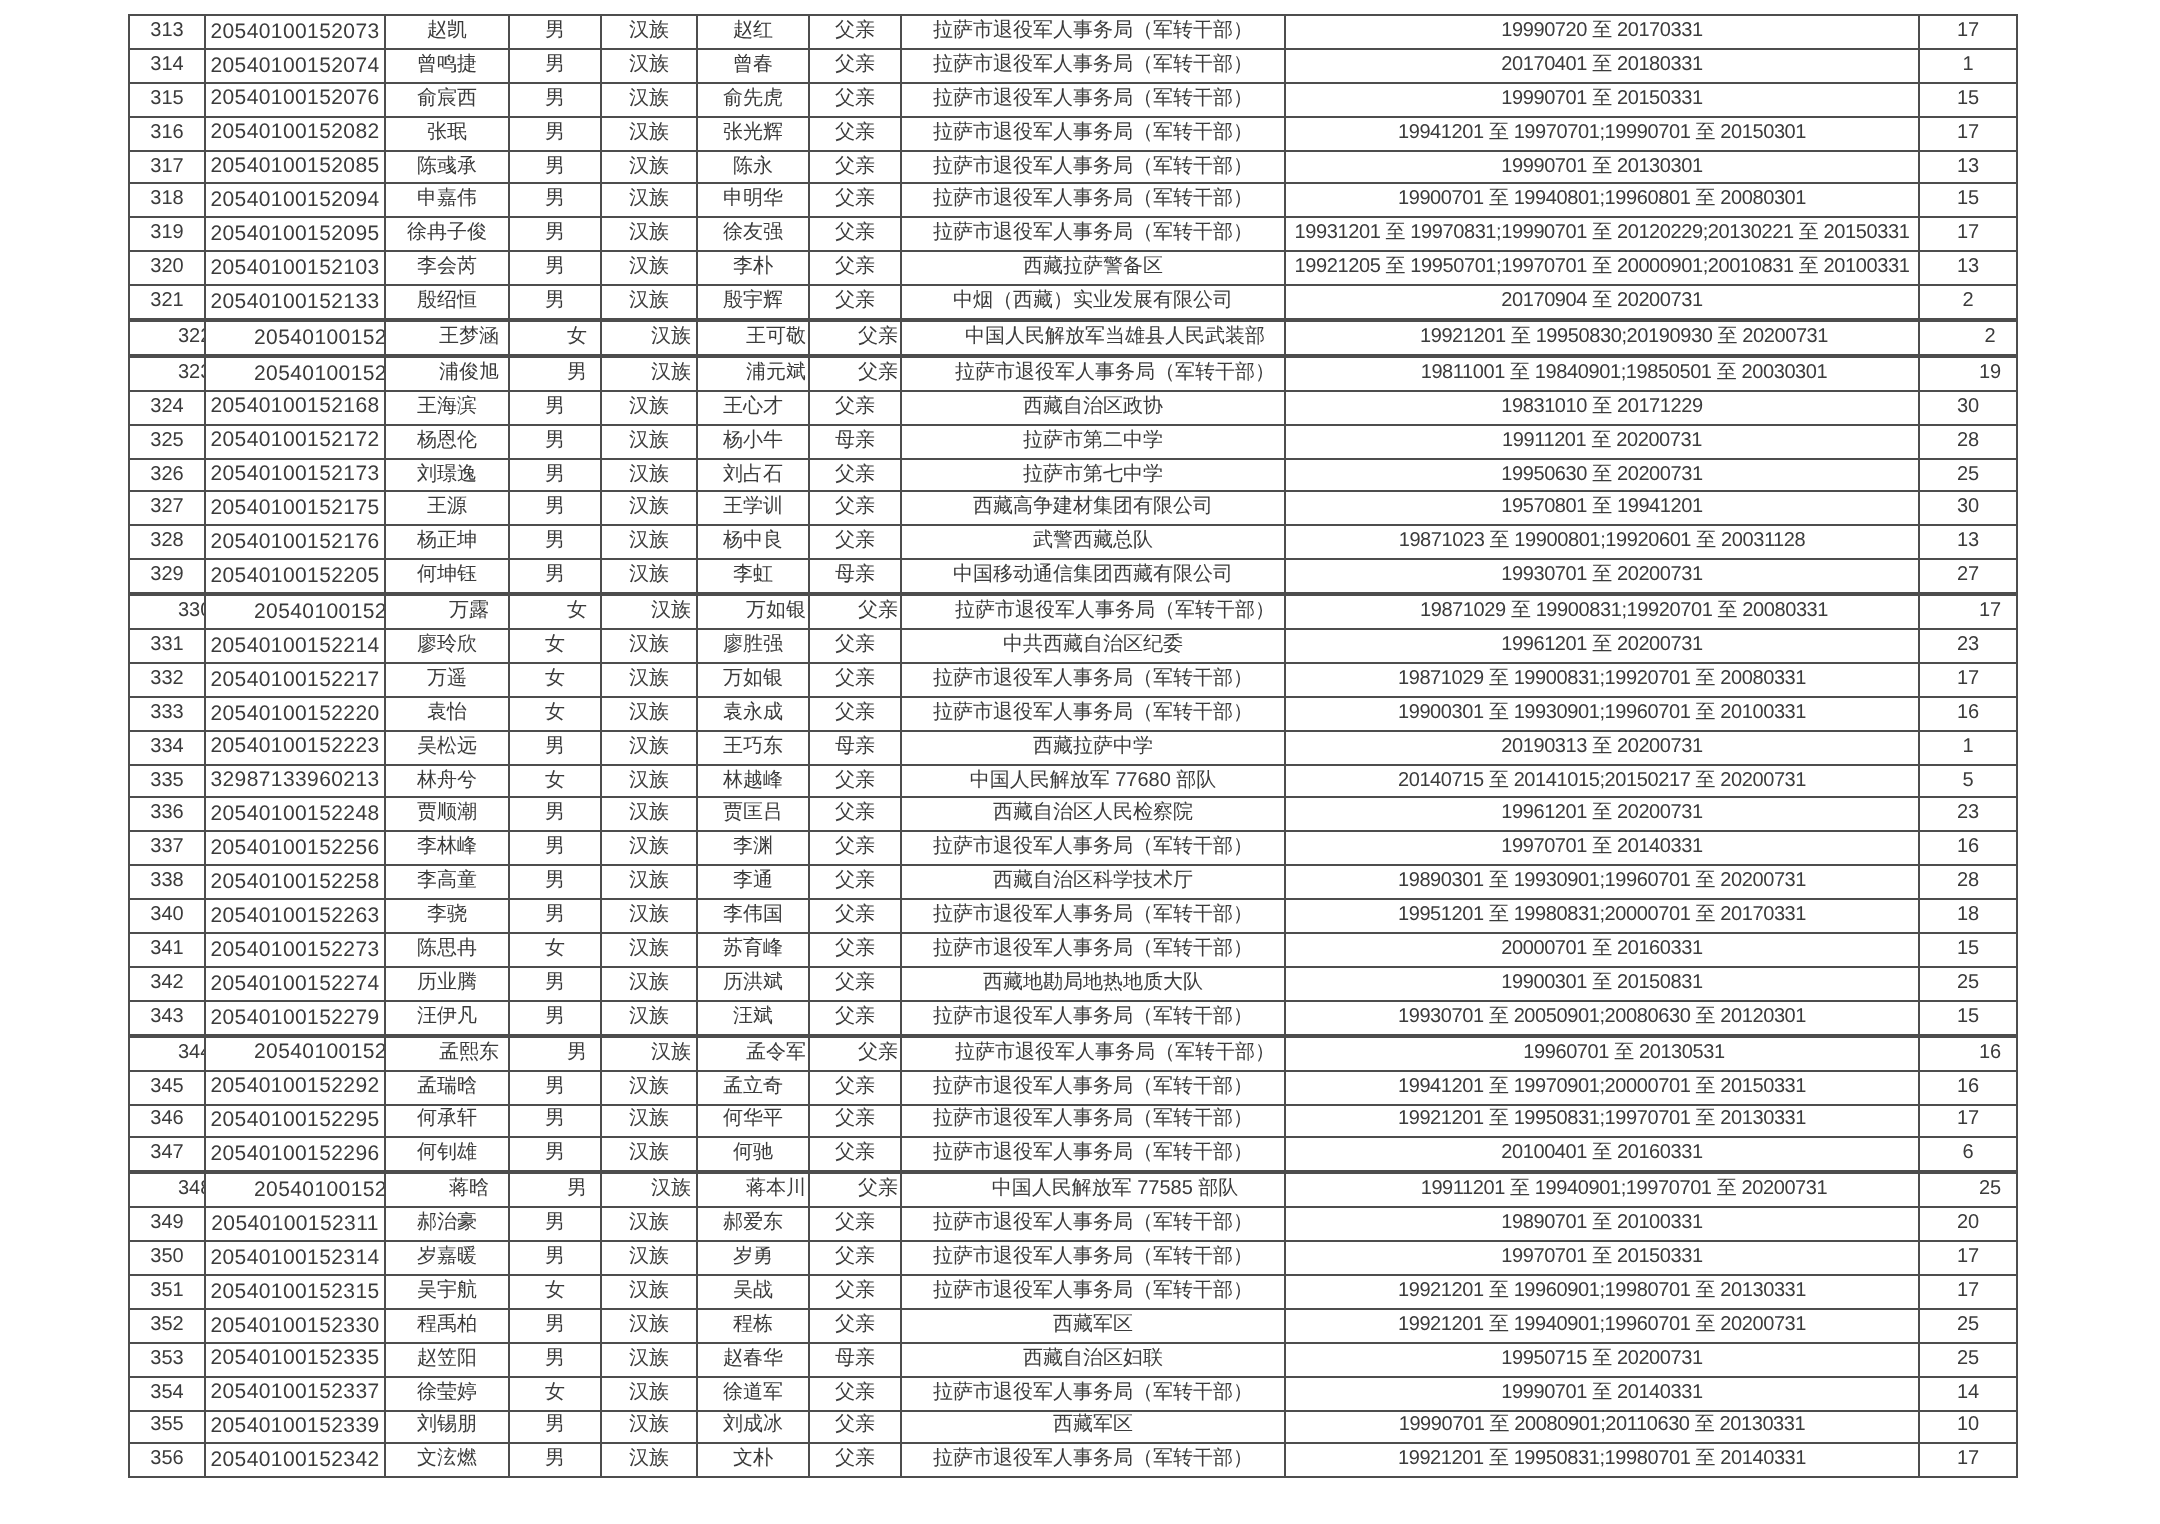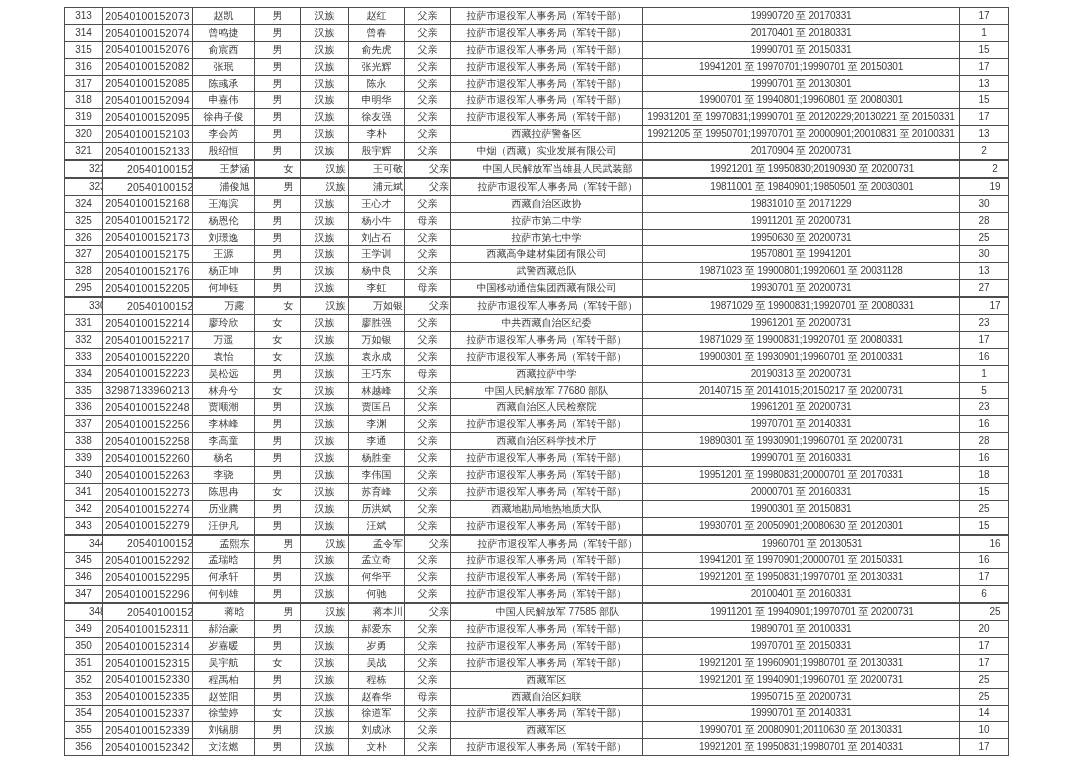--- a/index.html
+++ b/index.html
@@ -258,21 +258,21 @@
           <td class="col-name">杨正坤</td>
           <td class="col-gender">男</td>
           <td class="col-ethnicity">汉族</td>
           <td class="col-relative">杨中良</td>
           <td class="col-relation">父亲</td>
           <td class="col-unit">武警西藏总队</td>
           <td class="col-dates">19871023 至 19900801;19920601 至 20031128</td>
           <td class="col-count">13</td>
         </tr>
         <tr>
-          <td class="col-seq">295</td>
+          <td class="col-seq">329</td>
           <td class="col-id">20540100152205</td>
           <td class="col-name">何坤钰</td>
           <td class="col-gender">男</td>
           <td class="col-ethnicity">汉族</td>
           <td class="col-relative">李虹</td>
           <td class="col-relation">母亲</td>
           <td class="col-unit">中国移动通信集团西藏有限公司</td>
           <td class="col-dates">19930701 至 20200731</td>
           <td class="col-count">27</td>
         </tr>
@@ -378,32 +378,20 @@
           <td class="col-name">李高童</td>
           <td class="col-gender">男</td>
           <td class="col-ethnicity">汉族</td>
           <td class="col-relative">李通</td>
           <td class="col-relation">父亲</td>
           <td class="col-unit">西藏自治区科学技术厅</td>
           <td class="col-dates">19890301 至 19930901;19960701 至 20200731</td>
           <td class="col-count">28</td>
         </tr>
         <tr>
-          <td class="col-seq">339</td>
-          <td class="col-id">20540100152260</td>
-          <td class="col-name">杨名</td>
-          <td class="col-gender">男</td>
-          <td class="col-ethnicity">汉族</td>
-          <td class="col-relative">杨胜奎</td>
-          <td class="col-relation">父亲</td>
-          <td class="col-unit">拉萨市退役军人事务局（军转干部）</td>
-          <td class="col-dates">19990701 至 20160331</td>
-          <td class="col-count">16</td>
-        </tr>
-        <tr>
           <td class="col-seq">340</td>
           <td class="col-id">20540100152263</td>
           <td class="col-name">李骁</td>
           <td class="col-gender">男</td>
           <td class="col-ethnicity">汉族</td>
           <td class="col-relative">李伟国</td>
           <td class="col-relation">父亲</td>
           <td class="col-unit">拉萨市退役军人事务局（军转干部）</td>
           <td class="col-dates">19951201 至 19980831;20000701 至 20170331</td>
           <td class="col-count">18</td>

